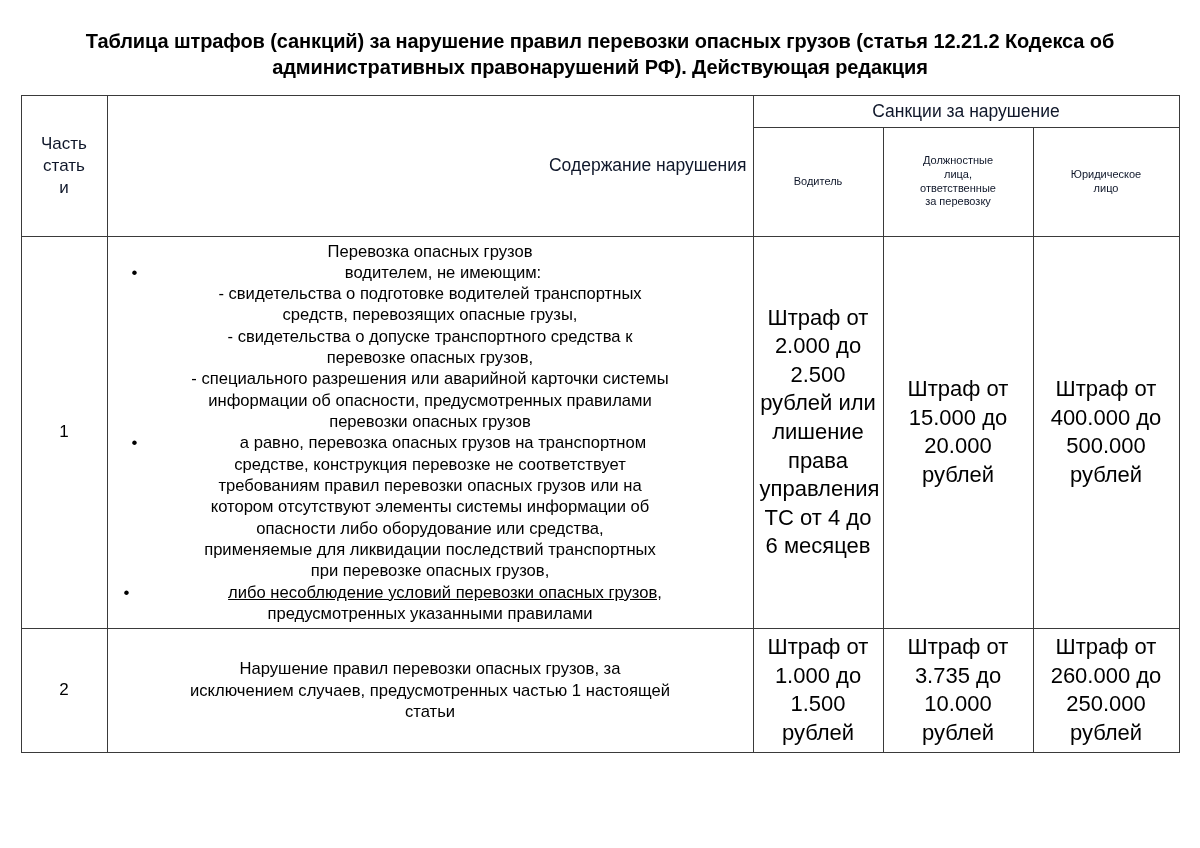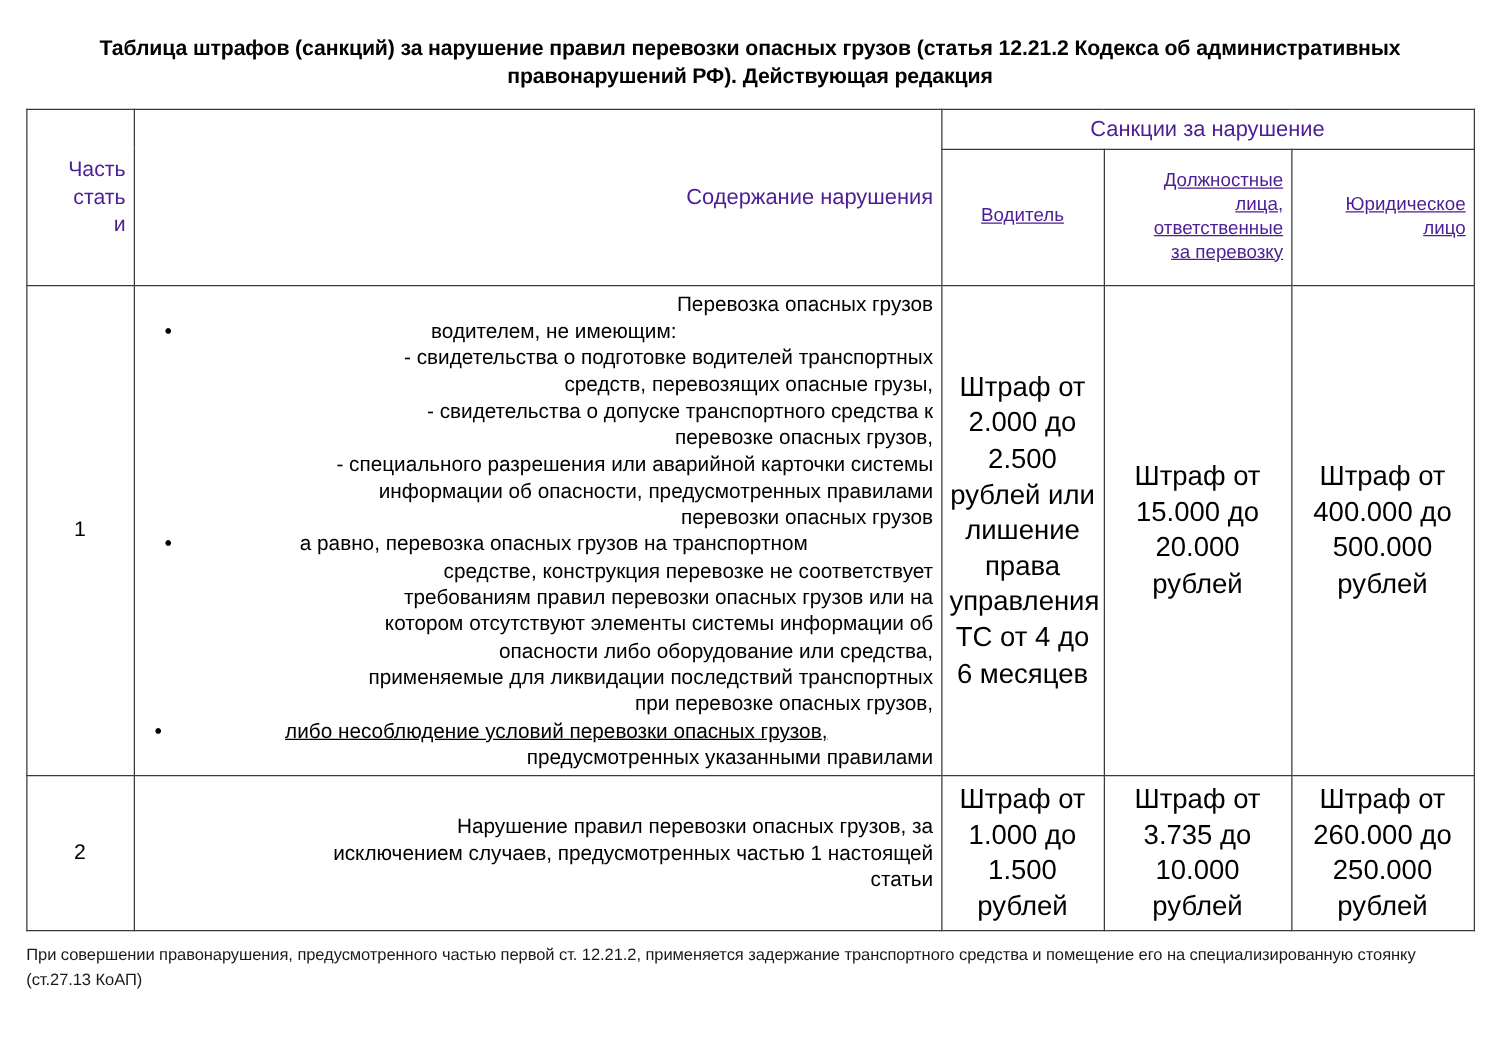--- a/index.html
+++ b/index.html
@@ -22,21 +22,21 @@
     box-sizing: border-box;
     padding: 0;
   }
 
   
   .doc-title {
     width: 1110px;
     margin: 28px auto 0 auto;
     text-align: center;
     font-weight: bold;
-    font-size: 17px;
+    font-size: 20px;
     line-height: 1.32;
     letter-spacing: -0.1px;
   }
 
   
   .fines-table {
     width: 1158px;
     margin: 14px auto 0 auto;
     border-collapse: collapse;
     table-layout: fixed;
@@ -55,42 +55,41 @@
   col.c-content   { width: 646px; }
   col.c-driver    { width: 130px; }
   col.c-official  { width: 150px; }
   col.c-legal     { width: 146px; }
 
   
   .hdr {
     text-align: center;
     font-size: 17px;
     line-height: 1.30;
-    color: #4c1d95;
+    color: #0f172a;
   }
   .hdr-part {
     font-size: 17px;
     line-height: 1.30;
     text-align: center;
   }
   .hdr-content {
     font-size: 17.5px;
     text-align: right;
   }
   .hdr-sanctions {
     font-size: 17.5px;
     text-align: center;
     padding: 7px 6px 8px 6px;
   }
   .hdr-sub {
-    font-size: 15px;
+    font-size: 11px;
     line-height: 1.26;
     text-align: center;
     height: 100px;
-    text-decoration: underline;
   }
 
   
   .cell-num {
     text-align: center;
     font-size: 17px;
   }
   .cell-content {
     text-align: center;
     font-weight: bold;
@@ -115,21 +114,21 @@
     font-size: 17px;
     line-height: inherit;
   }
   .bul-1 .bullet { left: 18px; }
   .bul-2 .bullet { left: 18px; }
   .bul-3 .bullet { left: 10px; }
   .bul-1 .btxt { padding-left: 26px; }
   .bul-2 .btxt { padding-left: 26px; }
   .bul-3 .btxt { padding-left: 30px; text-decoration: underline; }
 
-  .plain-line { display: block; text-align: right; }
+  .plain-line { display: block; }
 
   
   .footnote {
     width: 1158px;
     margin: 9px auto 0 auto;
     font-size: 13.2px;
     line-height: 1.55;
     text-align: left;
     color: #1a1a1a;
     letter-spacing: -0.05px;
@@ -220,15 +219,14 @@
           <span class="plain-line">статьи</span>
         </td>
         <td class="cell-money">Штраф от 1.000 до 1.500 рублей</td>
         <td class="cell-money">Штраф от 3.735 до 10.000 рублей</td>
         <td class="cell-money">Штраф от 260.000 до 250.000 рублей</td>
       </tr>
 
     </tbody>
   </table>
 
-  <div class="footnote">При совершении правонарушения, предусмотренного частью первой ст. 12.21.2, применяется задержание транспортного средства и помещение его на специализированную стоянку (ст.27.13 КоАП)</div>
 
 </div>
 
 </body></html>

